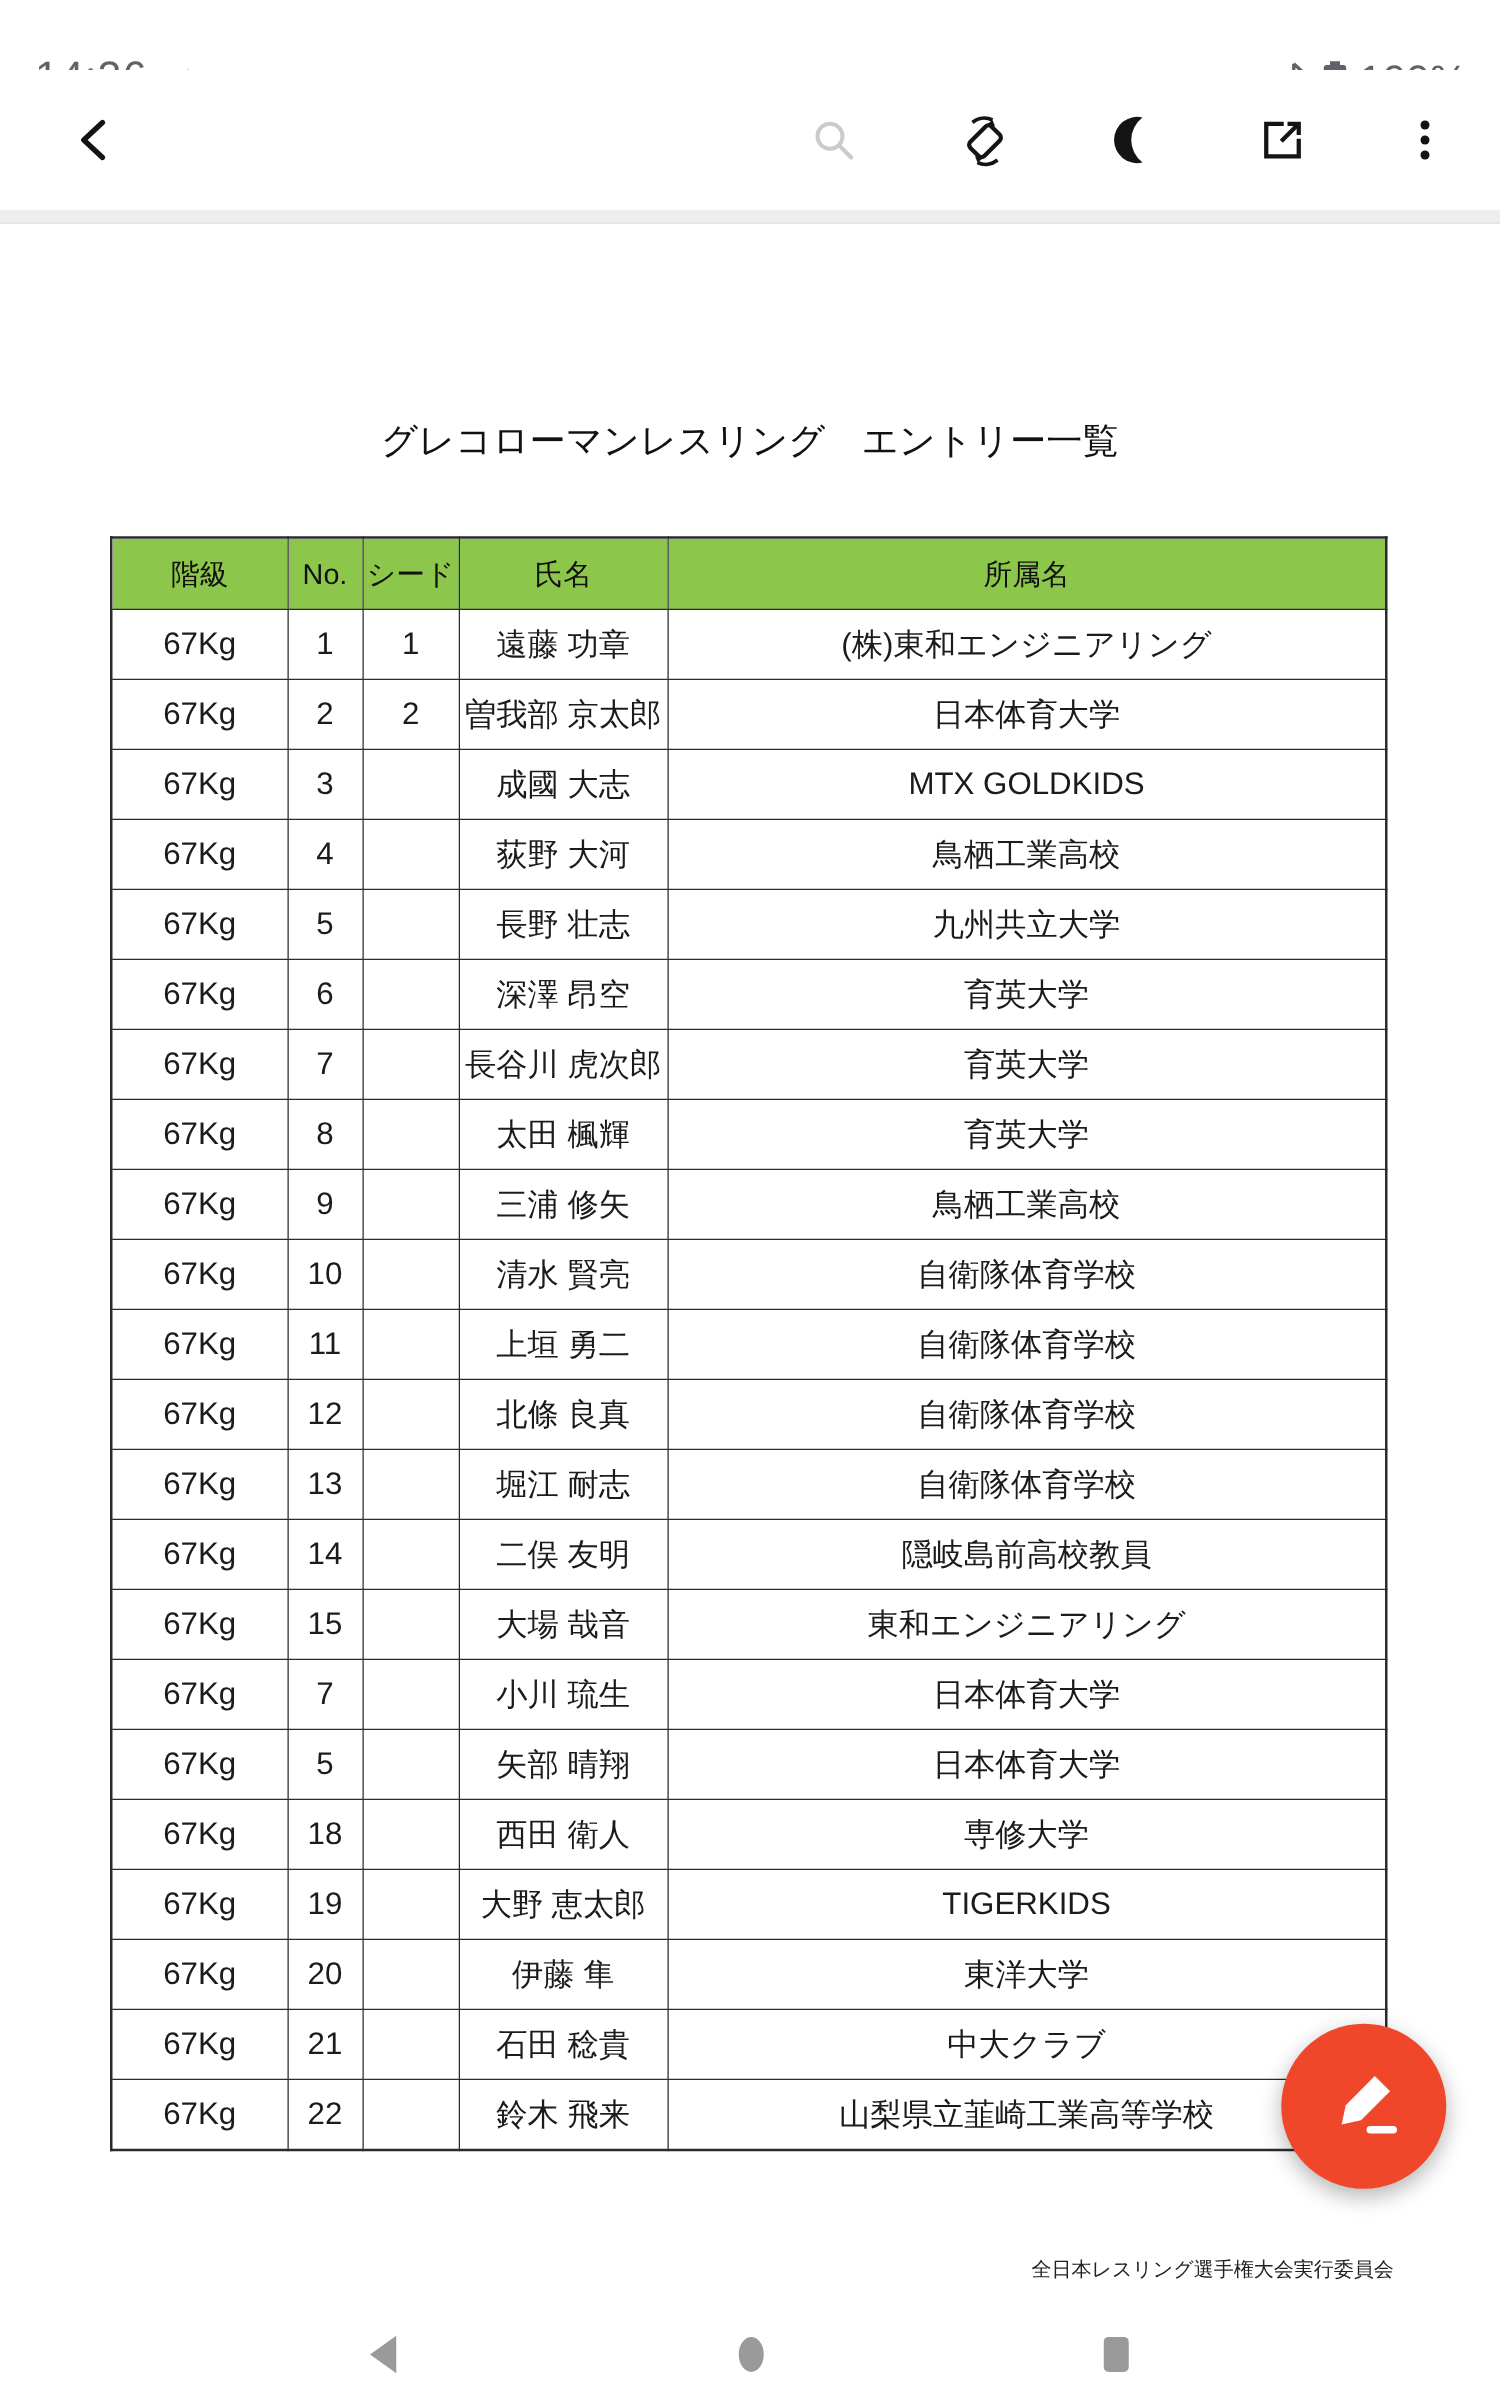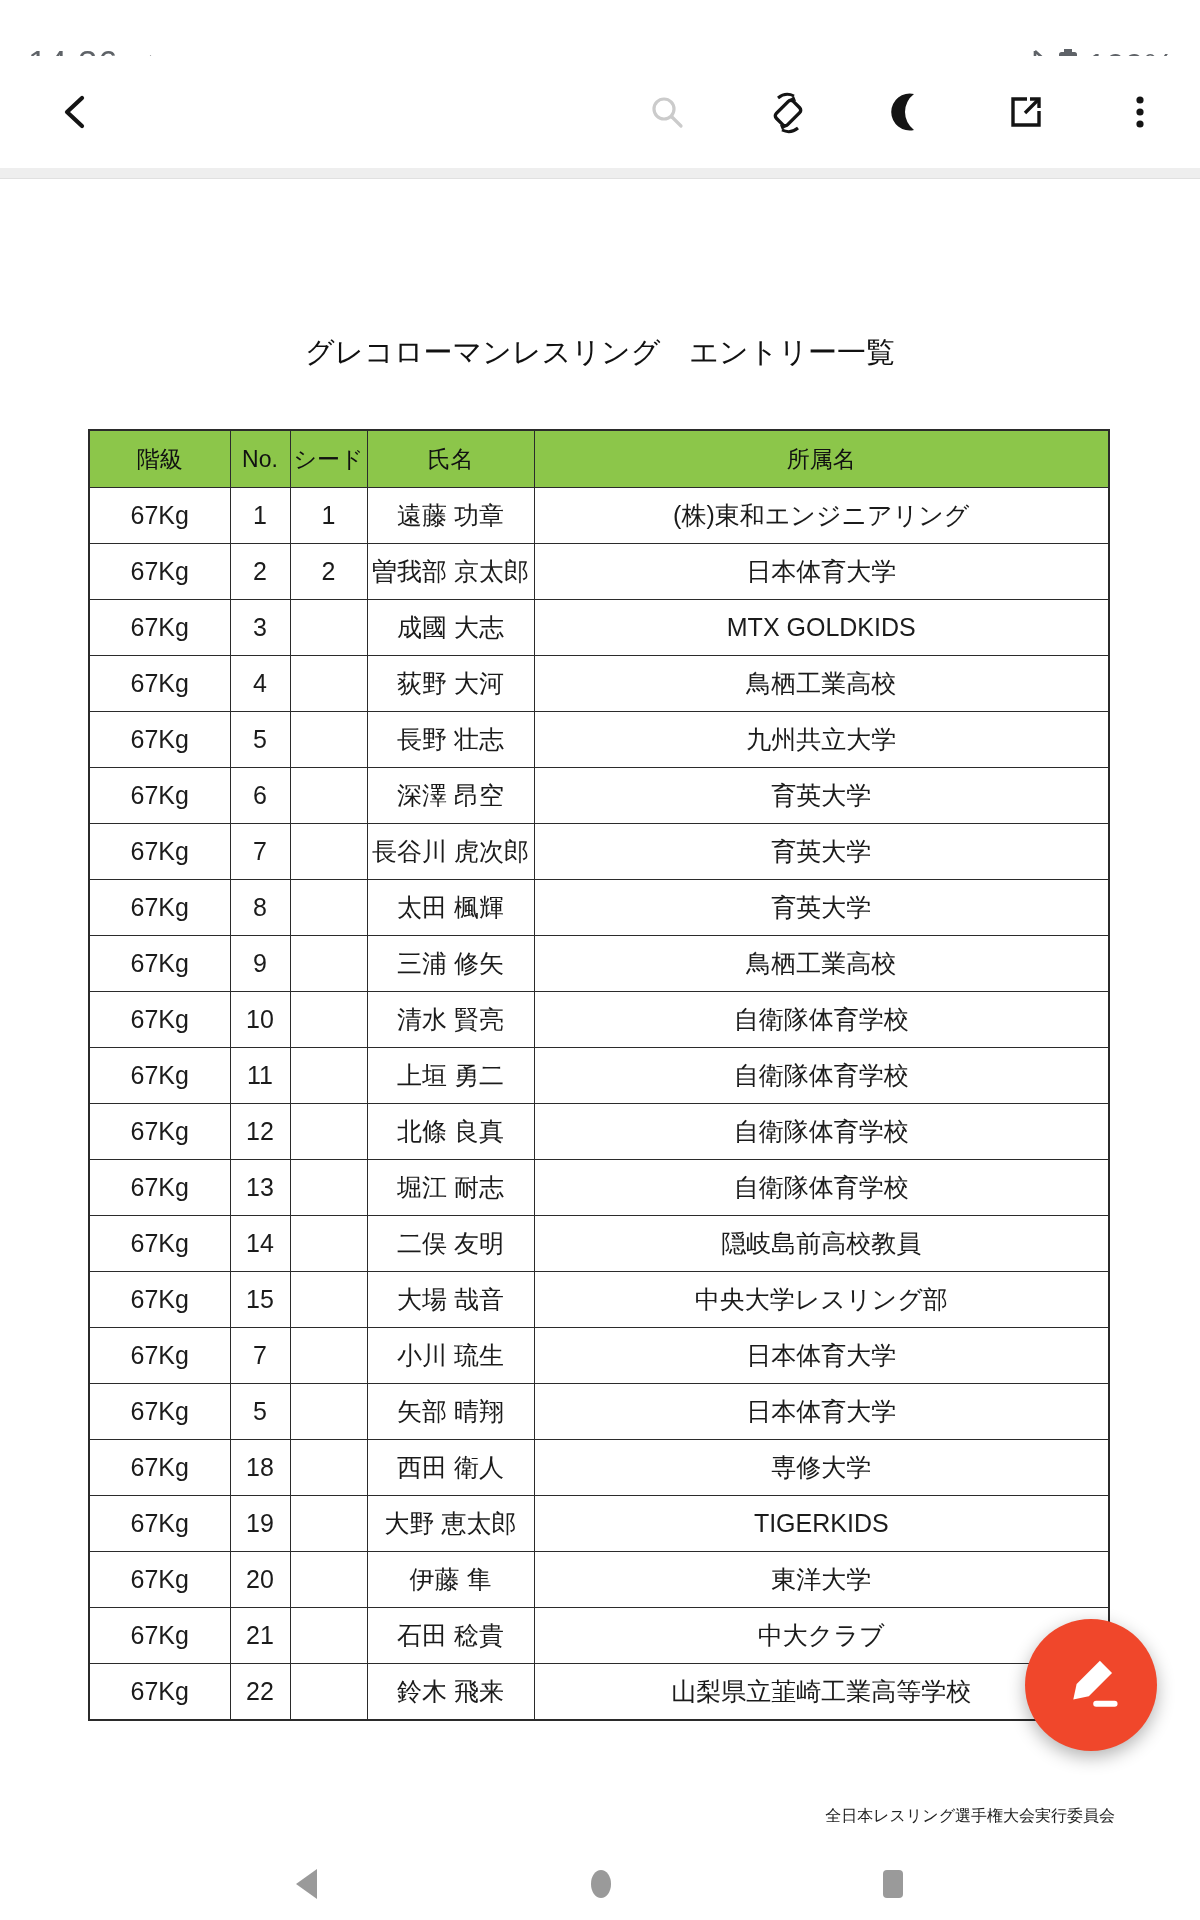--- a/index.html
+++ b/index.html
@@ -248,21 +248,21 @@
       <td></td>
       <td class="al">二俣 友明</td>
       <td class="al">隠岐島前高校教員</td>
     </tr>
 
     <tr>
       <td>67Kg</td>
       <td>15</td>
       <td></td>
       <td class="al">大場 哉音</td>
-      <td class="al">中央大学レスリング部</td>
+      <td class="al">東和エンジニアリング</td>
     </tr>
 
     <tr>
       <td>67Kg</td>
       <td>7</td>
       <td></td>
       <td class="al">小川 琉生</td>
       <td class="al">日本体育大学</td>
     </tr>
 

